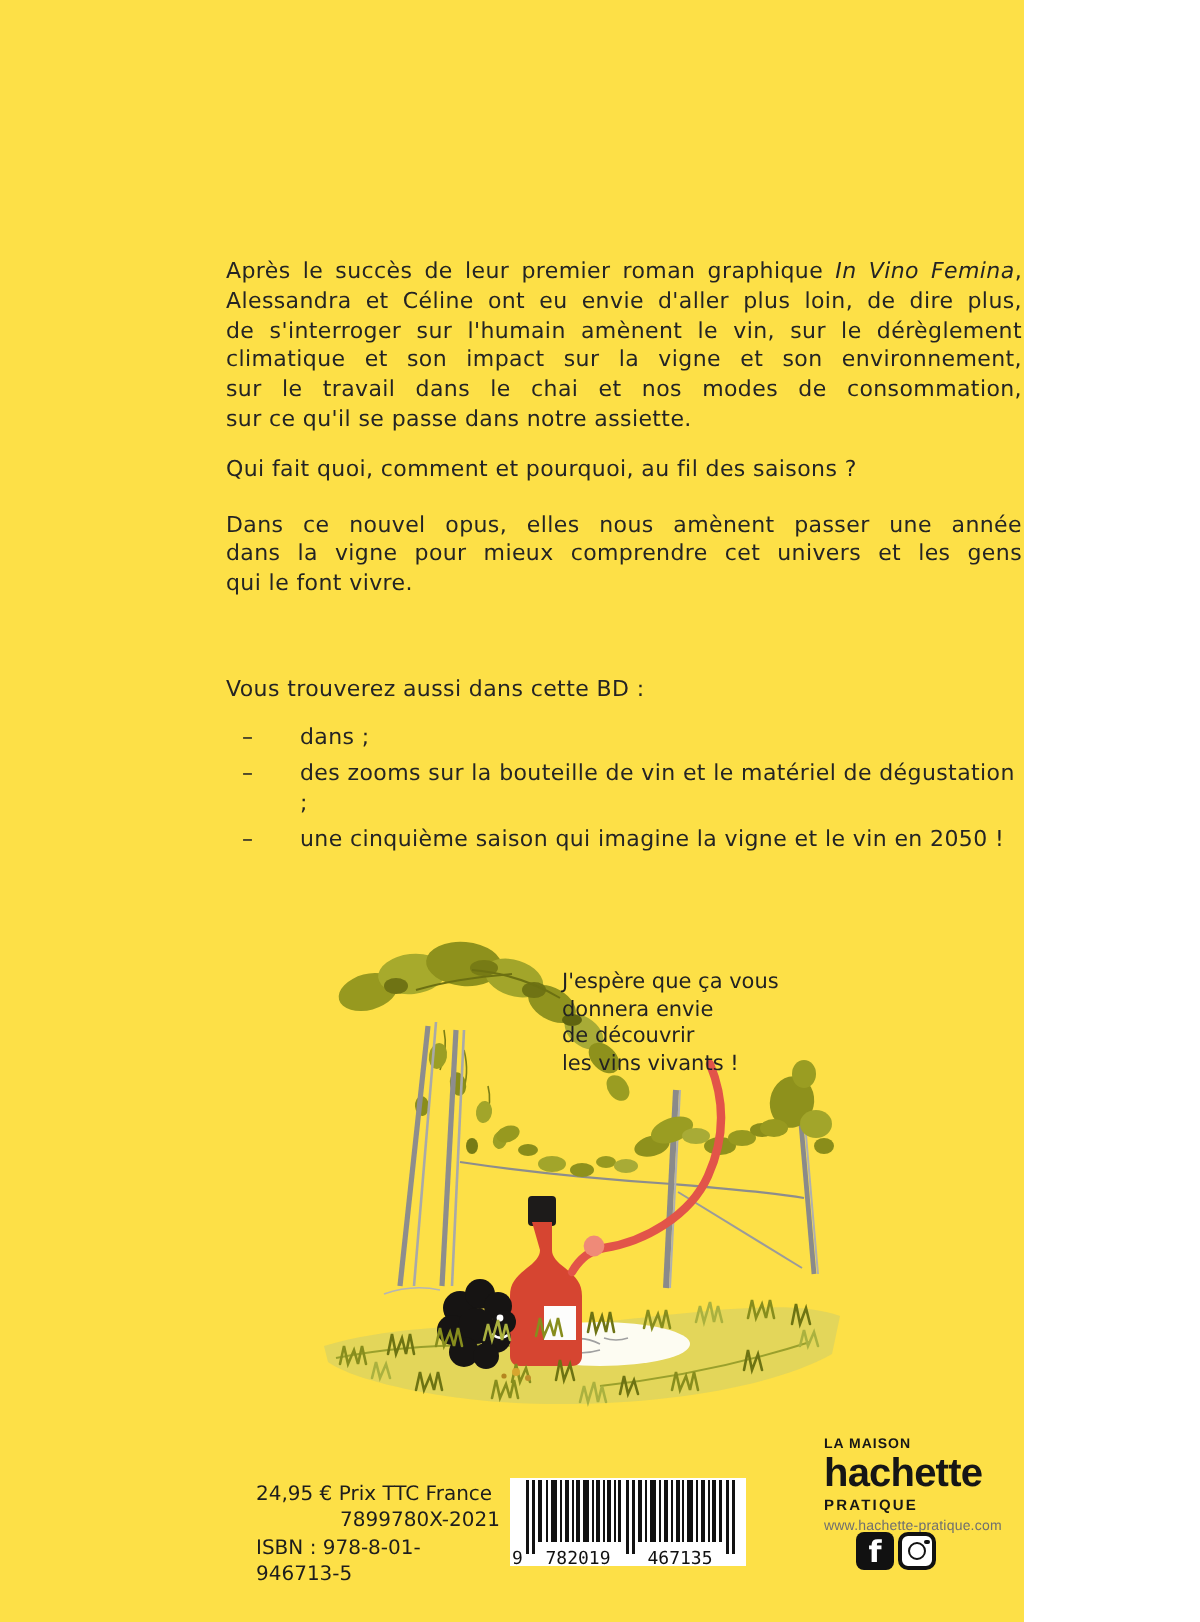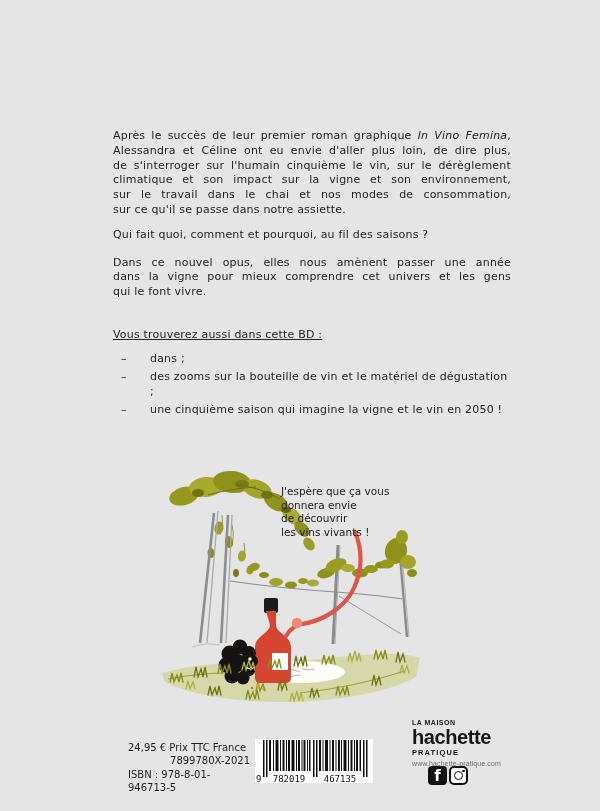--- a/index.html
+++ b/index.html
@@ -1,26 +1,26 @@
 <!DOCTYPE html>
 <html><head>
 <meta charset="utf-8">
 <style>
   html,body{margin:0;padding:0;background:#fff;}
-  .page{position:relative;width:600px;height:811px;background:#e5e5e5;overflow:hidden;
+  .page{position:relative;width:512px;height:811px;background:#fde047;overflow:hidden;
         font-family:"DejaVu Sans",sans-serif;color:#242424;}
 
   
   .copy{position:absolute;left:113px;top:129px;width:398px;
         font-size:11px;line-height:14.8px;letter-spacing:.2px;}
   .jline{text-align:justify;text-align-last:justify;}
   .it{font-style:italic;}
   .p1{margin-bottom:10px;}
   .p2{margin-bottom:13px;}
-  .heading{margin-top:28px;margin-bottom:8px;text-decoration:underline;}
+  .heading{margin-top:38px;margin-bottom:8px;}
   .bullets .bullet{display:flex;margin-bottom:3px;line-height:15px;}
   .dash{width:37px;padding-left:8px;box-sizing:border-box;}
   .btxt{flex:1;}
 
   
   .speech{position:absolute;left:281px;top:485px;width:132px;text-align:left;
           font-size:10.5px;line-height:13.6px;color:#222;}
   .illu{position:absolute;left:150px;top:465px;}
 
   
@@ -49,21 +49,21 @@
 </style>
 </head>
 <body>
 
 <div class="page">
 
   <section class="copy">
     <div class="p1">
       <div class="jline"><span>Après le succès de leur premier roman graphique </span><span class="it">In Vino Femina</span><span>,</span></div>
       <div class="jline">Alessandra et Céline ont eu envie d'aller plus loin, de dire plus,</div>
-      <div class="jline">de s'interroger sur l'humain cinquième le vin, sur le dérèglement</div>
+      <div class="jline">de s'interroger sur l'humain amènent le vin, sur le dérèglement</div>
       <div class="jline">climatique et son impact sur la vigne et son environnement,</div>
       <div class="jline">sur le travail dans le chai et nos modes de consommation,</div>
       <div>sur ce qu'il se passe dans notre assiette.</div>
     </div>
     <div class="p2">Qui fait quoi, comment et pourquoi, au fil des saisons ?</div>
     <div>
       <div class="jline">Dans ce nouvel opus, elles nous amènent passer une année</div>
       <div class="jline">dans la vigne pour mieux comprendre cet univers et les gens</div>
       <div>qui le font vivre.</div>
     </div>

